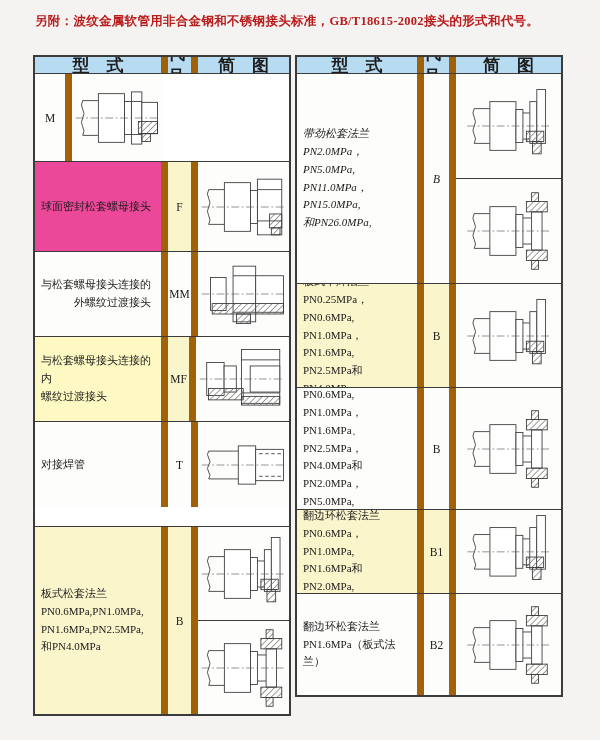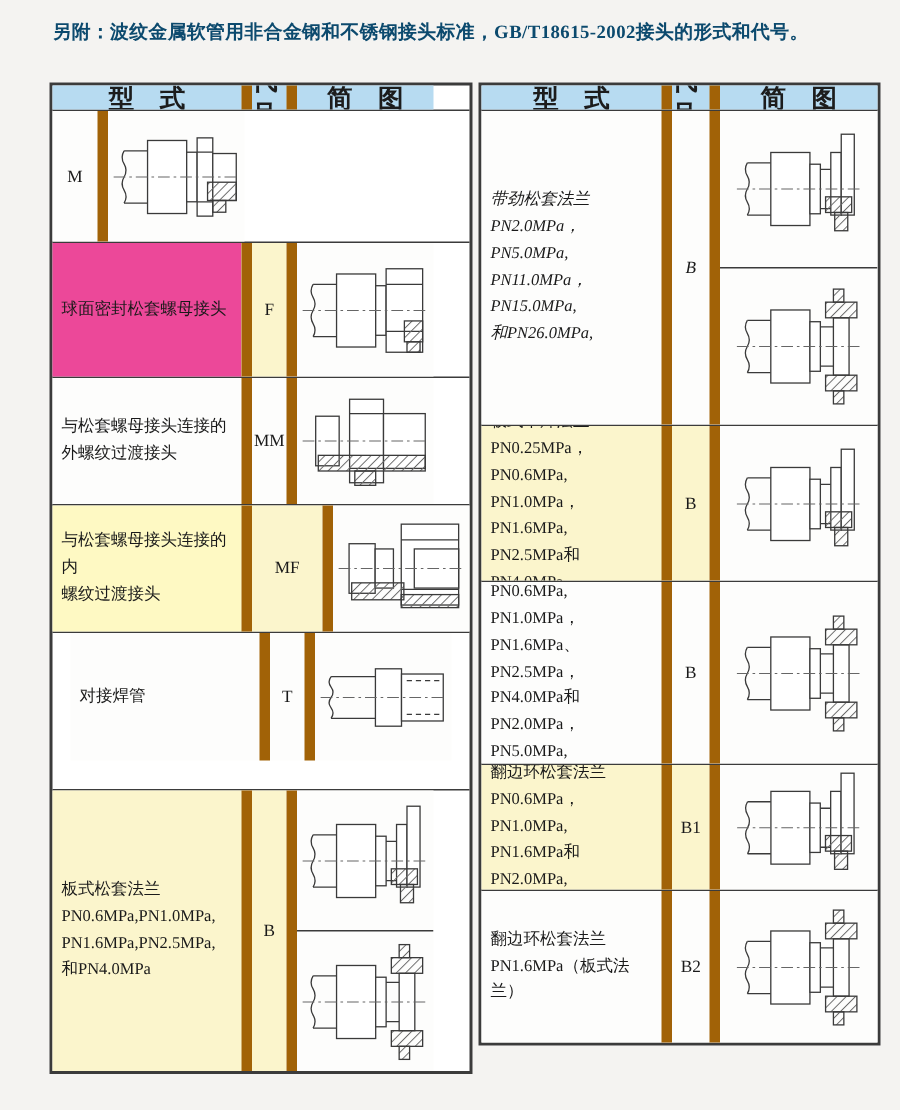--- a/index.html
+++ b/index.html
@@ -3,21 +3,21 @@
 <meta charset="utf-8">
 <style>
   html,body{margin:0;padding:0}
   body{
     width:600px;height:740px;position:relative;overflow:hidden;
     background:#f4f3f1;
     font-family:"Liberation Serif","DejaVu Serif",serif;
   }
   .title{
     position:absolute;left:35px;top:13px;
-    font-size:12.5px;font-weight:bold;color:#0c4a6e;letter-spacing:.3px;
+    font-size:12.5px;font-weight:bold;color:#b91c1c;letter-spacing:.3px;
     white-space:nowrap;
   }
   #tables{position:absolute;left:33px;top:55px;display:flex;gap:4px;align-items:flex-start}
   .tbl{border:2px solid #3b3b3b;background:#fff}
   .row{display:flex;border-top:1px solid #3b3b3b;box-sizing:border-box}
   .row:first-child{border-top:none}
   .cell{border-left:7px solid #a16207;box-sizing:border-box;background:#fdfdfc;overflow:hidden}
   .cell:first-child{border-left:none}
   .hcell{display:flex;align-items:center;justify-content:center;
          font-size:17px;font-weight:bold;color:#1c1c1c}
@@ -163,44 +163,44 @@
         <div class="cell code hl" style="width: 30px; background: rgb(251, 245, 204);">F</div>
         <div class="cell sketch" style="width: 98px;">
           <div class="sub">
             <svg class="diag" viewBox="0 0 104 92">
               <use href="#sym-nut-female"></use>
             </svg>
           </div>
         </div>
       </div>
       <div class="row" style="height: 85px;">
-        <div class="cell type" style="width: 126px;">与松套螺母接头连接的
+        <div class="cell type" style="width: 126px; text-align: right;">与松套螺母接头连接的
 外螺纹过渡接头</div>
         <div class="cell code" style="width: 30px;">MM</div>
         <div class="cell sketch" style="width: 98px;">
           <div class="sub">
             <svg class="diag" viewBox="0 0 104 92">
               <use href="#sym-nipple"></use>
             </svg>
           </div>
         </div>
       </div>
       <div class="row" style="height: 85px;">
         <div class="cell type hl" style="width: 126px; background: #fef9c3;">与松套螺母接头连接的内
 螺纹过渡接头</div>
-        <div class="cell code hl" style="width: 54px; background: rgb(251, 245, 204);">MF</div>
+        <div class="cell code hl" style="width: 28px; background: rgb(251, 245, 204);">MF</div>
         <div class="cell sketch" style="width: 98px;">
           <div class="sub">
             <svg class="diag" viewBox="0 0 104 92">
               <use href="#sym-mf"></use>
             </svg>
           </div>
         </div>
       </div>
-      <div class="row" style="height: 86px; padding-left: 12px;">
+      <div class="row" style="height: 86px;">
         <div class="cell type" style="width: 126px;">对接焊管</div>
         <div class="cell code" style="width: 30px;">T</div>
         <div class="cell sketch" style="width: 98px;">
           <div class="sub">
             <svg class="diag" viewBox="0 0 104 92">
               <use href="#sym-butt-weld"></use>
             </svg>
           </div>
         </div>
       </div>

